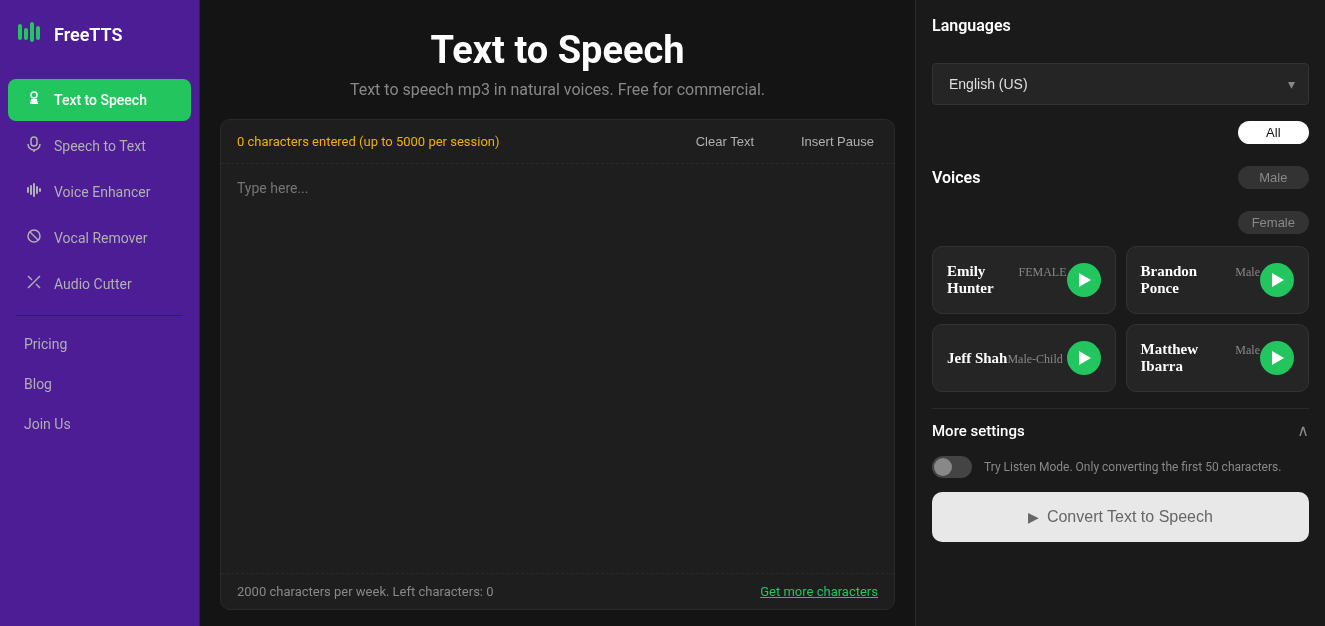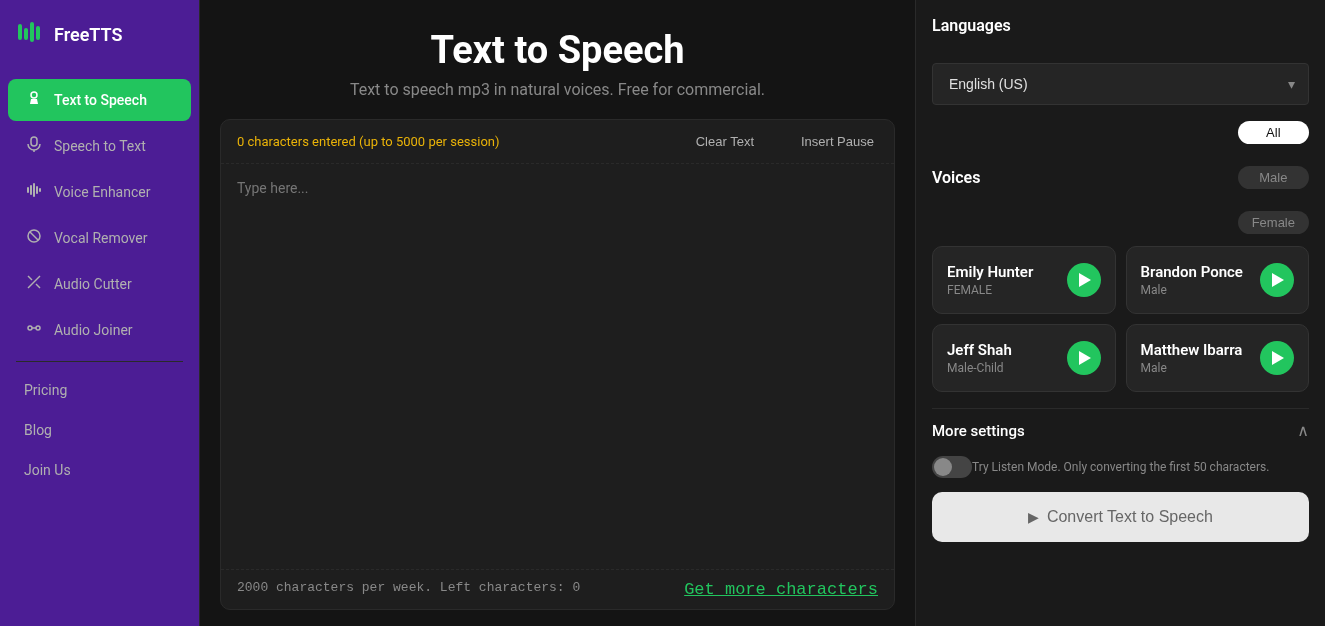--- a/index.html
+++ b/index.html
@@ -163,34 +163,33 @@
       border: none;
       color: #666;
       font-size: 14px;
       resize: none;
       outline: none;
       font-family: inherit;
     }
 
     .text-panel-footer {
       display: flex;
-      align-items: flex-start;
+      align-items: flex-end;
       justify-content: space-between;
       padding: 10px 16px;
       border-top: 1px dashed #2a2a2a;
-      font-family: Liberation Mono, monospace;
     }
 
     .footer-chars {
       font-size: 13px;
       color: #888;
     }
 
     .get-more-link {
-      font-size: 17px;
+      font-size: 13px;
       color: #22c55e;
       cursor: pointer;
       text-decoration: underline;
     }
 
     
     #right-panel {
       width: 410px;
       min-width: 410px;
       background: #1a1a1a;
@@ -278,21 +277,22 @@
       border-radius: 10px;
       padding: 16px 14px;
       display: flex;
       align-items: center;
       justify-content: space-between;
       cursor: pointer;
     }
 
     .voice-info {
       display: flex;
-      flex-direction: column;
+      flex-direction: row;
+      font-family: Liberation Serif, serif;
     }
 
     .voice-name {
       font-size: 15px;
       font-weight: 600;
       color: #fff;
     }
 
     .voice-gender {
       font-size: 12px;
@@ -336,20 +336,21 @@
     }
 
     .chevron-up {
       color: #888;
       font-size: 16px;
     }
 
     .listen-mode-row {
       display: flex;
       align-items: center;
+      gap: 12px;
       padding: 8px 0 14px;
     }
 
     .toggle-switch {
       width: 40px;
       height: 22px;
       background: #444;
       border-radius: 11px;
       position: relative;
       cursor: pointer;
@@ -462,30 +463,20 @@
       <span class="icon">
         <svg width="16" height="16" viewBox="0 0 16 16" fill="none" stroke="currentColor" stroke-width="1.5">
           <line x1="2" y1="14" x2="14" y2="2"></line>
           <line x1="2" y1="2" x2="6" y2="6"></line>
           <line x1="10" y1="10" x2="14" y2="14"></line>
         </svg>
       </span>
       <span>Audio Cutter</span>
     </div>
 
-    <div class="sidebar-item">
-      <span class="icon">
-        <svg width="16" height="16" viewBox="0 0 16 16" fill="none" stroke="currentColor" stroke-width="1.5">
-          <circle cx="4" cy="8" r="2"></circle>
-          <circle cx="12" cy="8" r="2"></circle>
-          <line x1="6" y1="8" x2="10" y2="8"></line>
-        </svg>
-      </span>
-      <span>Audio Joiner</span>
-    </div>
 
     <div class="sidebar-divider"></div>
 
     <div class="sidebar-text-item">
       <span>Pricing</span>
     </div>
     <div class="sidebar-text-item">
       <span>Blog</span>
     </div>
     <div class="sidebar-text-item">

